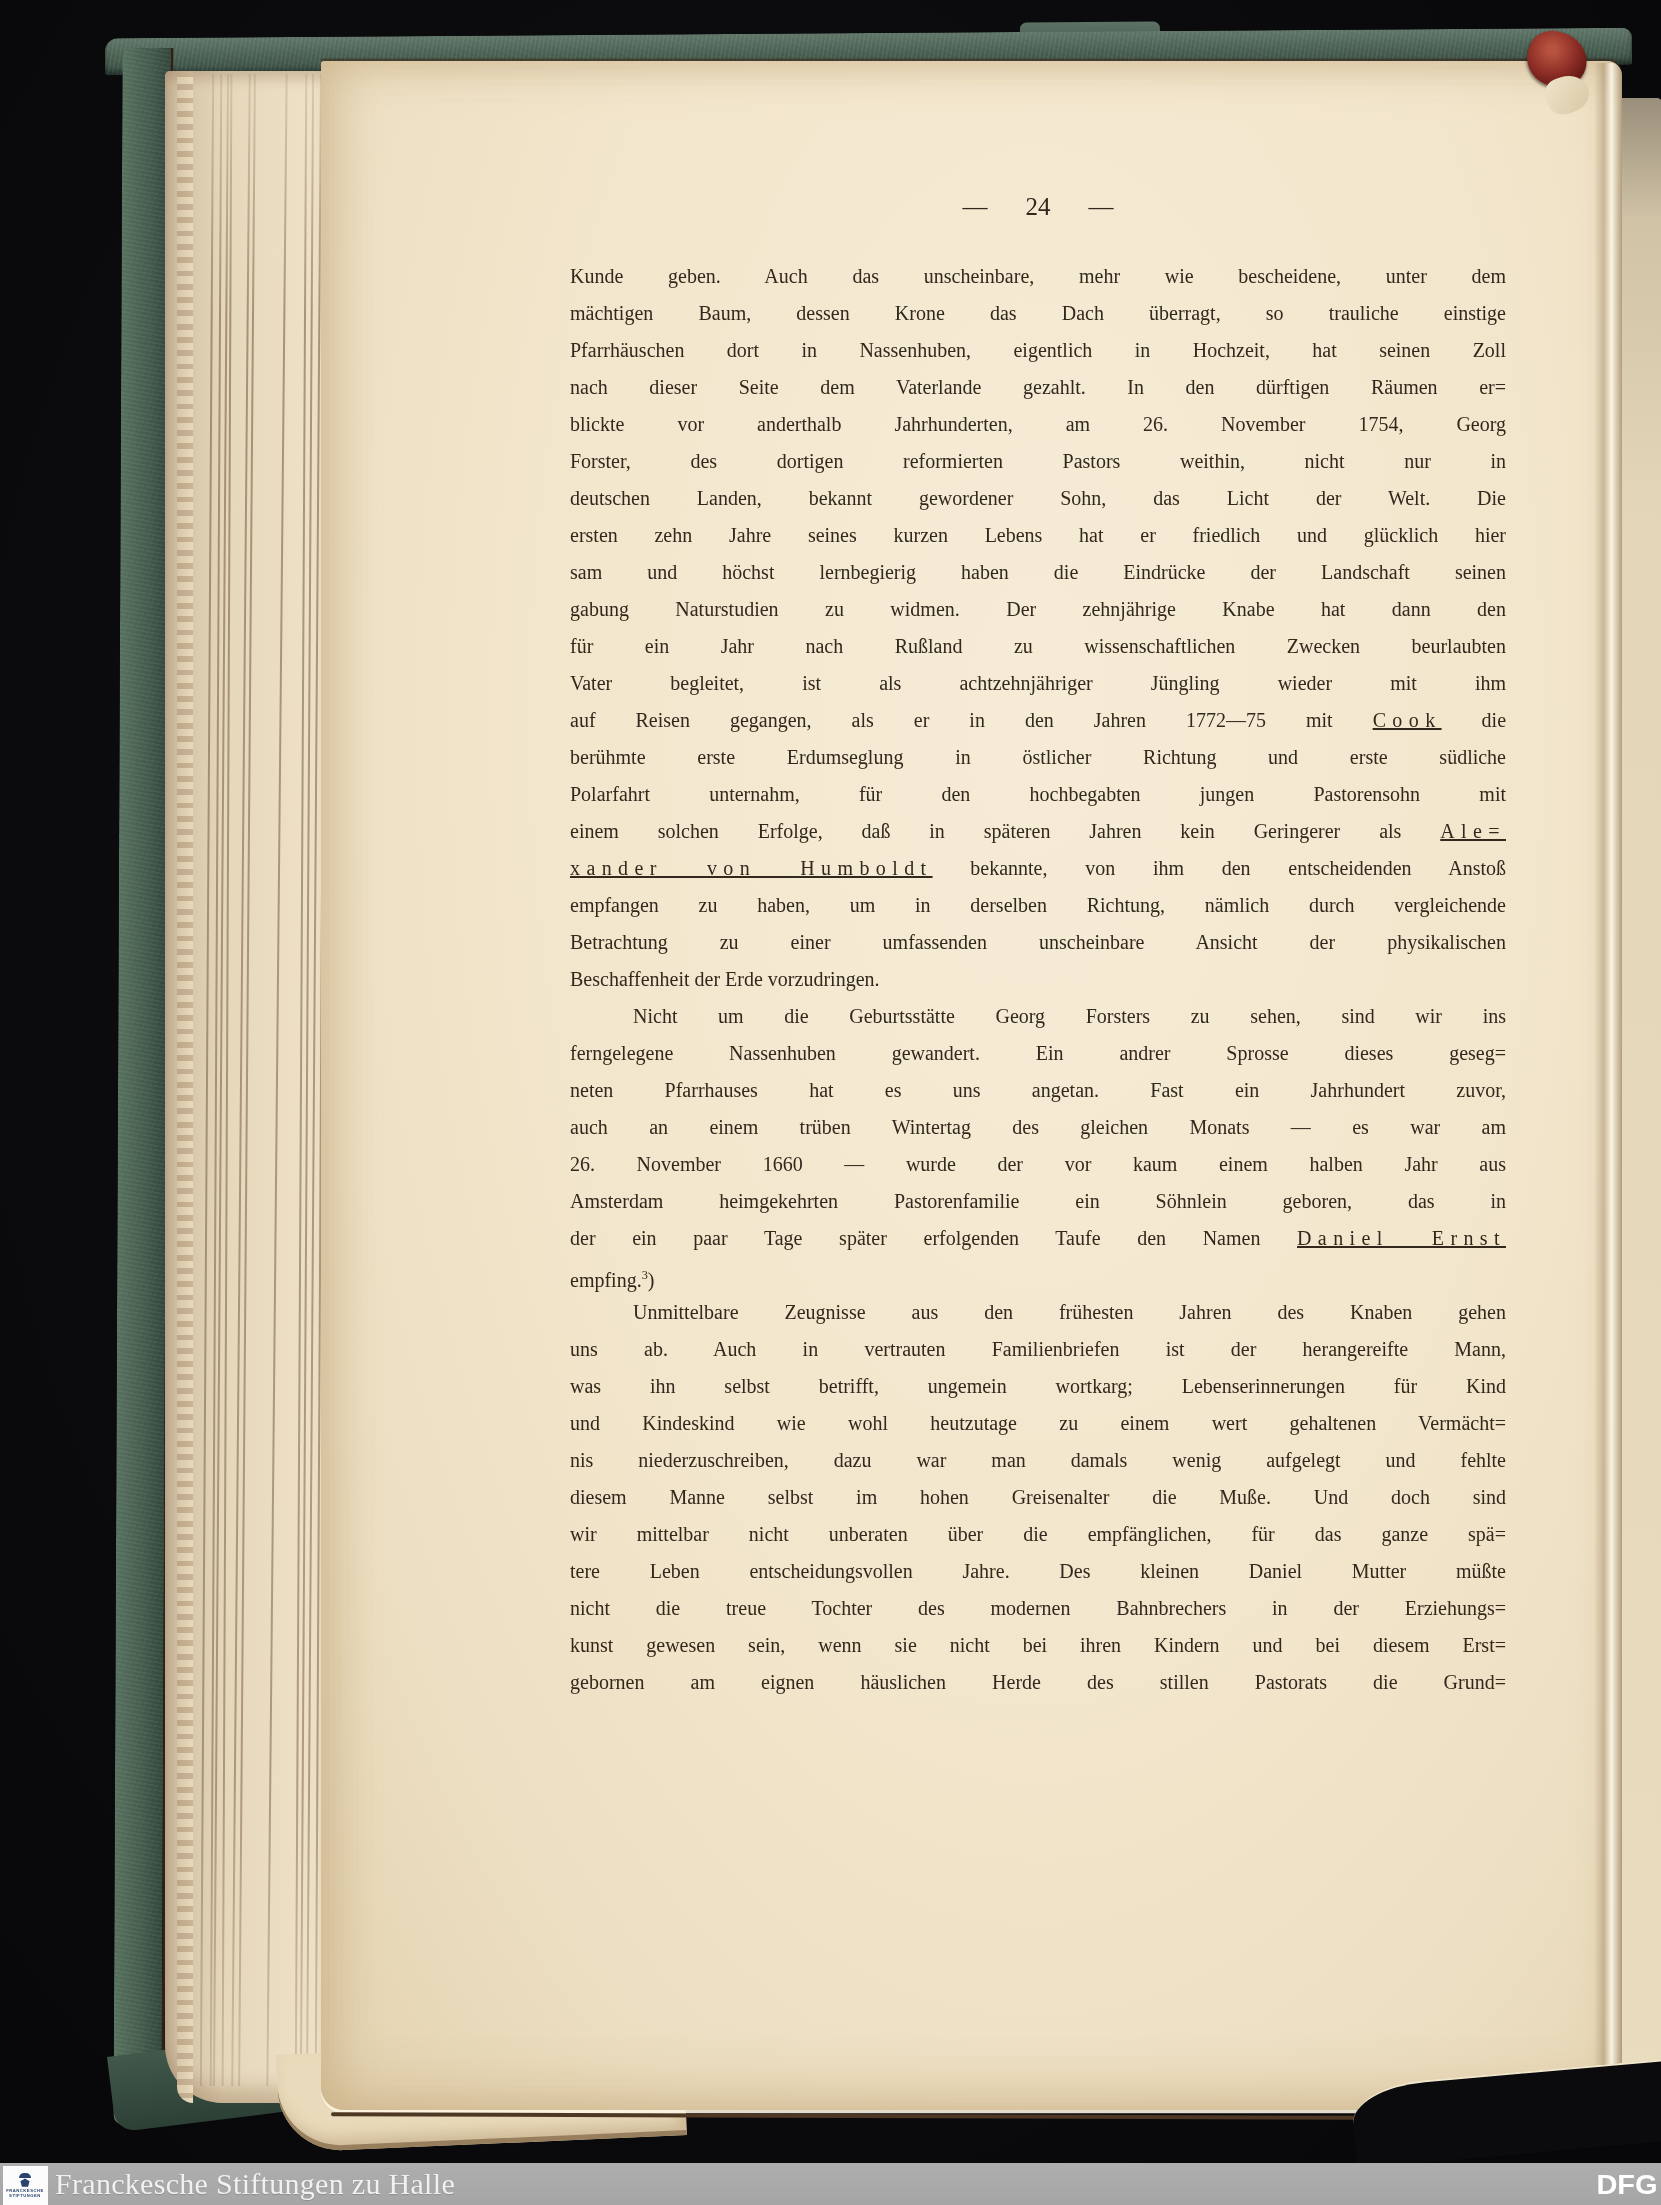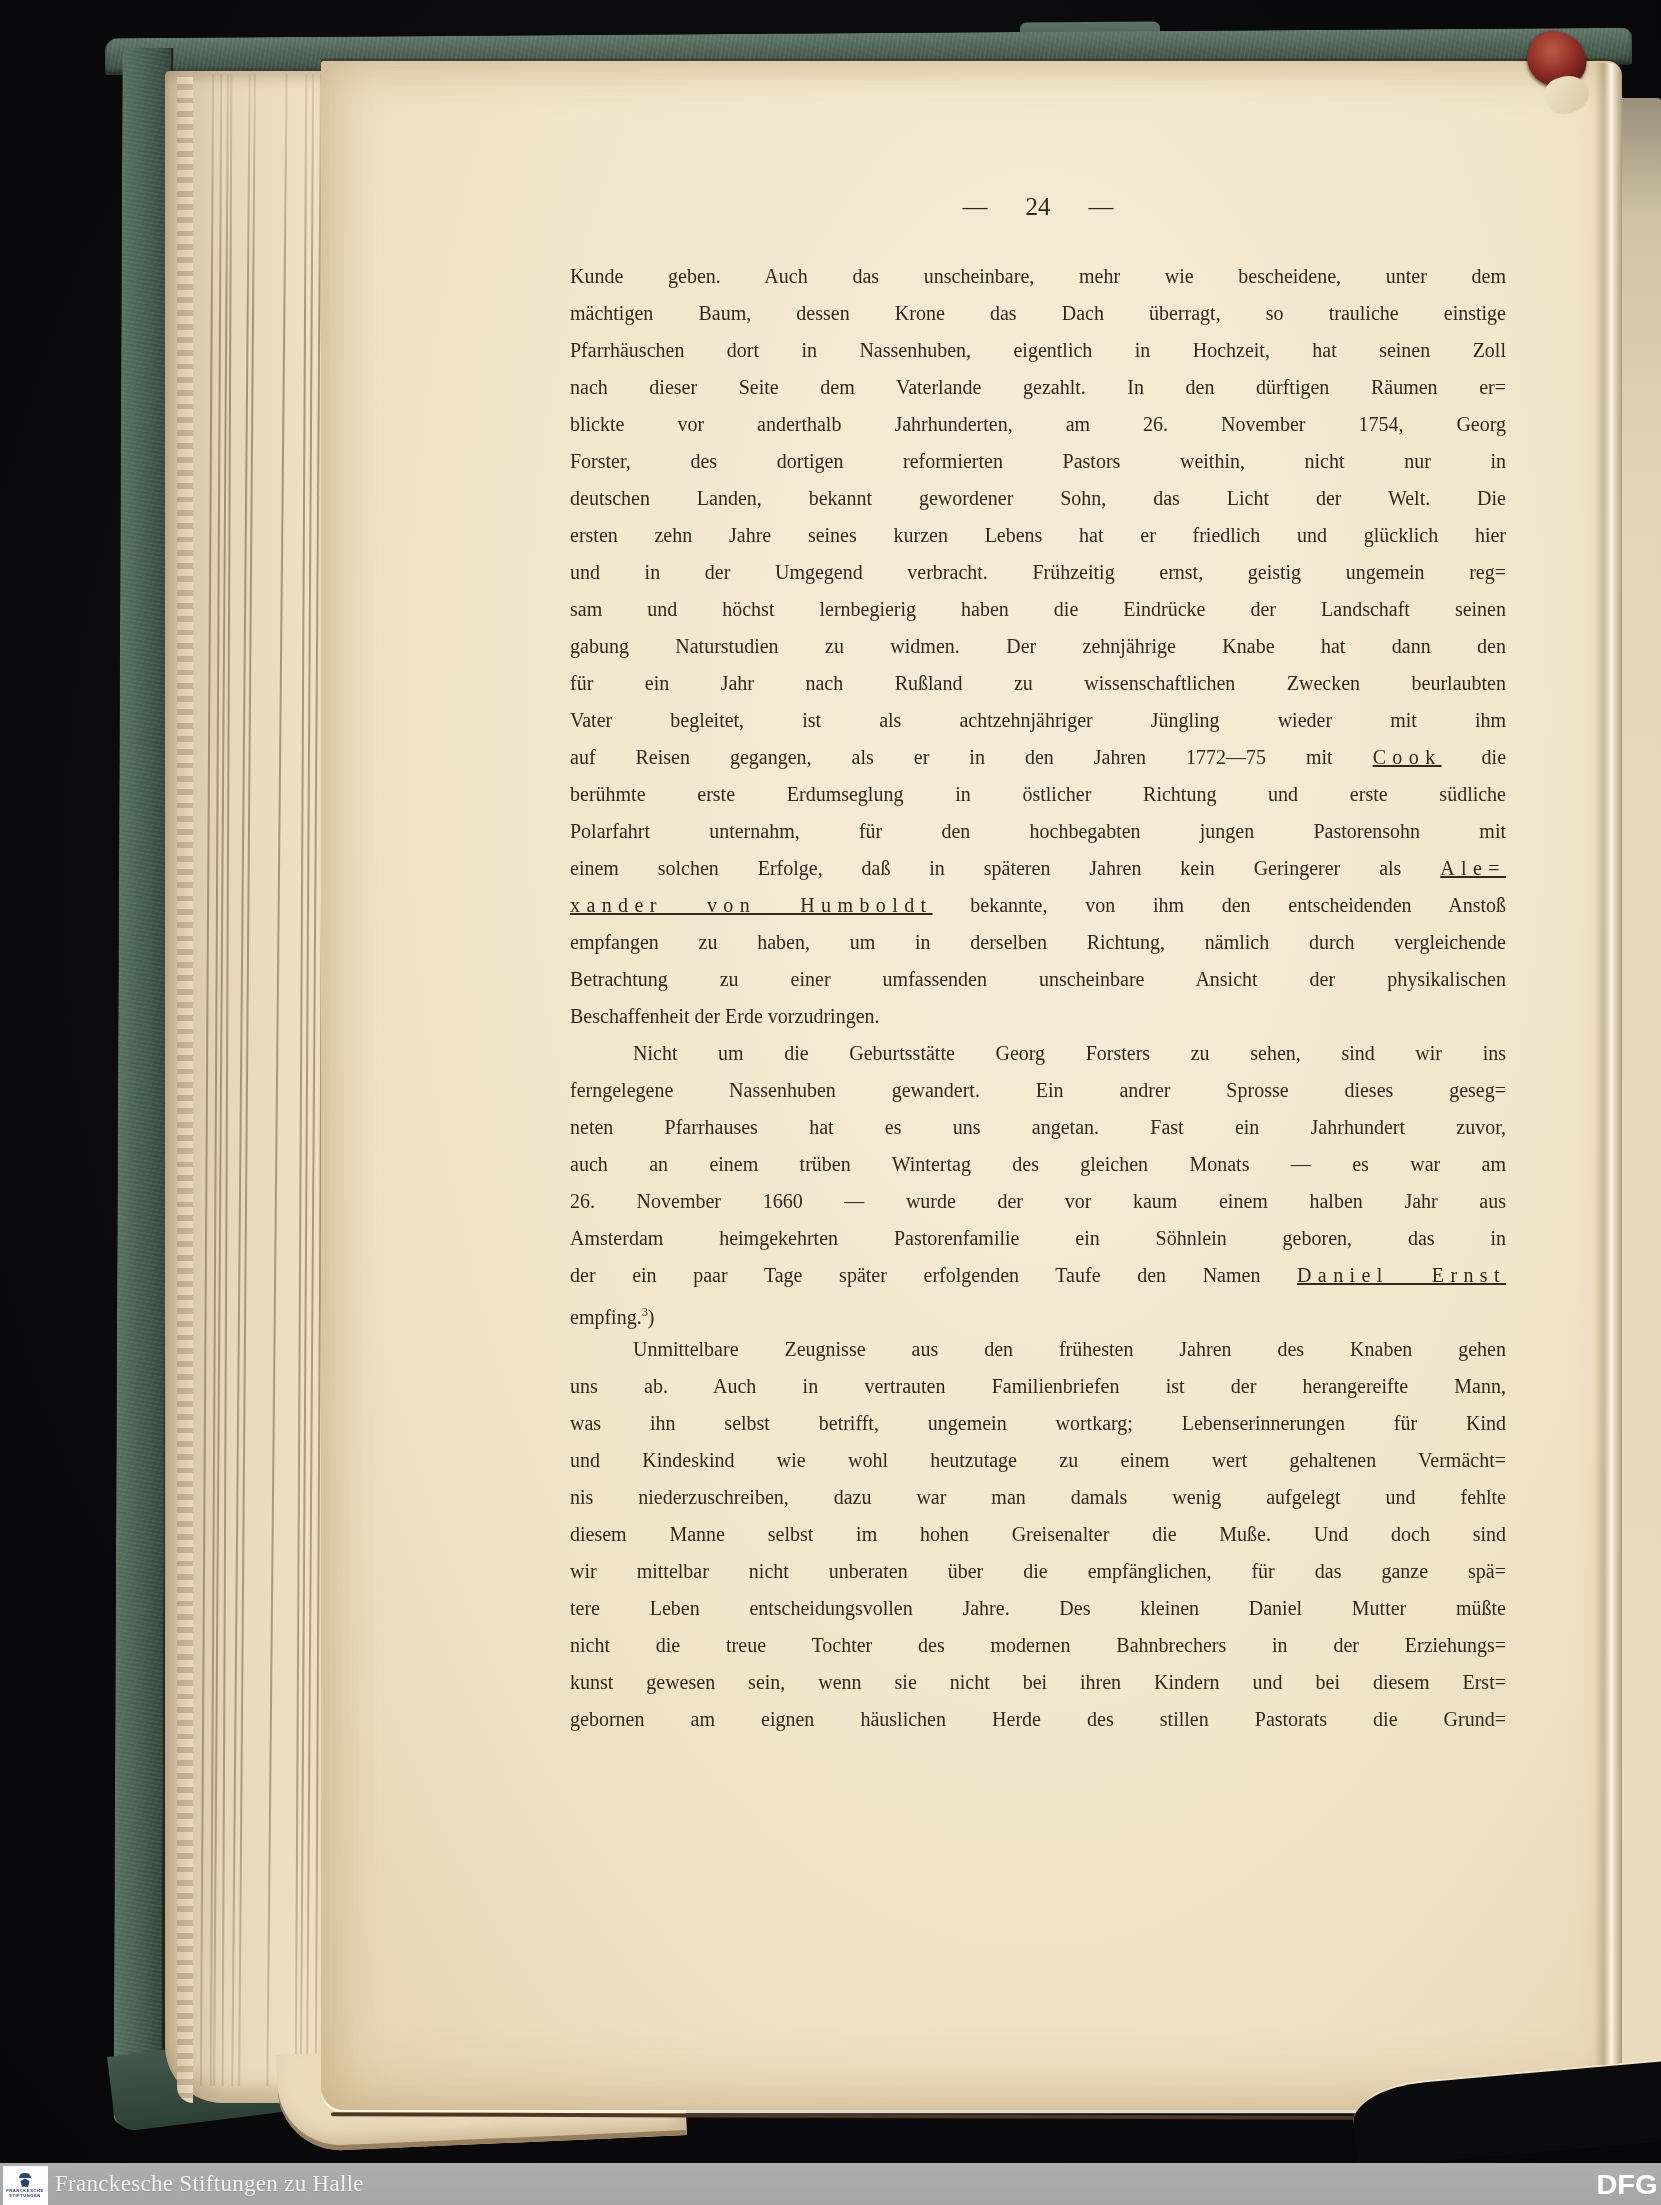--- a/index.html
+++ b/index.html
@@ -141,21 +141,21 @@
     align-items:center; justify-content:center;
     font-family:"Liberation Sans", sans-serif;
   }
   .fs-sun{ width:11.6px; height:5px; border-radius:5.8px 5.8px 0 0; background:#2a4470; margin-bottom:0.8px; }
   .fs-eagle{ width:9.1px; height:8.3px; background:#2a4470;
     clip-path:polygon(50% 0, 100% 34%, 84% 100%, 16% 100%, 0 34%); margin-bottom:1.7px; }
   .fs-word{ font-size:4.2px; line-height:5px; letter-spacing:0.5px; color:#2a4470; font-weight:700; }
   #provider-title{
     position:absolute; left:55px; top:2163px; height:42px;
     display:flex; align-items:center;
-    font-size:23px; letter-spacing:0.3px; color:#f1f1f1;
+    font-size:30px; letter-spacing:0.3px; color:#f1f1f1;
     text-shadow:0 0.8px 0.8px rgba(0,0,0,.15);
   }
   #dfg-logo{
     position:absolute; left:1597px; top:2163px; width:60px; height:42px;
     display:flex; align-items:center; justify-content:center;
     font-family:"Liberation Sans", sans-serif; font-weight:700;
     font-size:29px; color:#ffffff; transform:scaleY(.95); letter-spacing:0;
   }
 </style>
 </head>
@@ -196,21 +196,20 @@
   </div>
   <div id="text-block">
       <div class="tline">Kunde geben.  Auch das unscheinbare, mehr wie bescheidene, unter dem</div>
       <div class="tline">mächtigen Baum, dessen Krone das Dach überragt, so trauliche einstige</div>
       <div class="tline">Pfarrhäuschen dort in Nassenhuben, eigentlich in Hochzeit, hat seinen Zoll</div>
       <div class="tline">nach dieser Seite dem Vaterlande gezahlt.  In den dürftigen Räumen er=</div>
       <div class="tline">blickte vor anderthalb Jahrhunderten, am 26. November 1754, Georg</div>
       <div class="tline">Forster, des dortigen reformierten Pastors weithin, nicht nur in</div>
       <div class="tline">deutschen Landen, bekannt gewordener Sohn, das Licht der Welt.  Die</div>
       <div class="tline">ersten zehn Jahre seines kurzen Lebens hat er friedlich und glücklich hier</div>
-      <div class="tline">und in der Umgegend verbracht.  Frühzeitig ernst, geistig ungemein reg=</div>
       <div class="tline">sam und höchst lernbegierig haben die Eindrücke der Landschaft seinen</div>
       <div class="tline">gabung Naturstudien zu widmen.  Der zehnjährige Knabe hat dann den</div>
       <div class="tline">für ein Jahr nach Rußland zu wissenschaftlichen Zwecken beurlaubten</div>
       <div class="tline">Vater begleitet, ist als achtzehnjähriger Jüngling wieder mit ihm</div>
       <div class="tline"><span>auf Reisen gegangen, als er in den Jahren 1772—75 mit </span><span class="sp">Cook</span><span> die</span></div>
       <div class="tline">berühmte erste Erdumseglung in östlicher Richtung und erste südliche</div>
       <div class="tline">Polarfahrt unternahm, für den hochbegabten jungen Pastorensohn mit</div>
       <div class="tline"><span>einem solchen Erfolge, daß in späteren Jahren kein Geringerer als </span><span class="sp">Ale=</span></div>
       <div class="tline"><span class="sp">xander von Humboldt</span><span> bekannte, von ihm den entscheidenden Anstoß</span></div>
       <div class="tline">empfangen zu haben, um in derselben Richtung, nämlich durch vergleichende</div>

